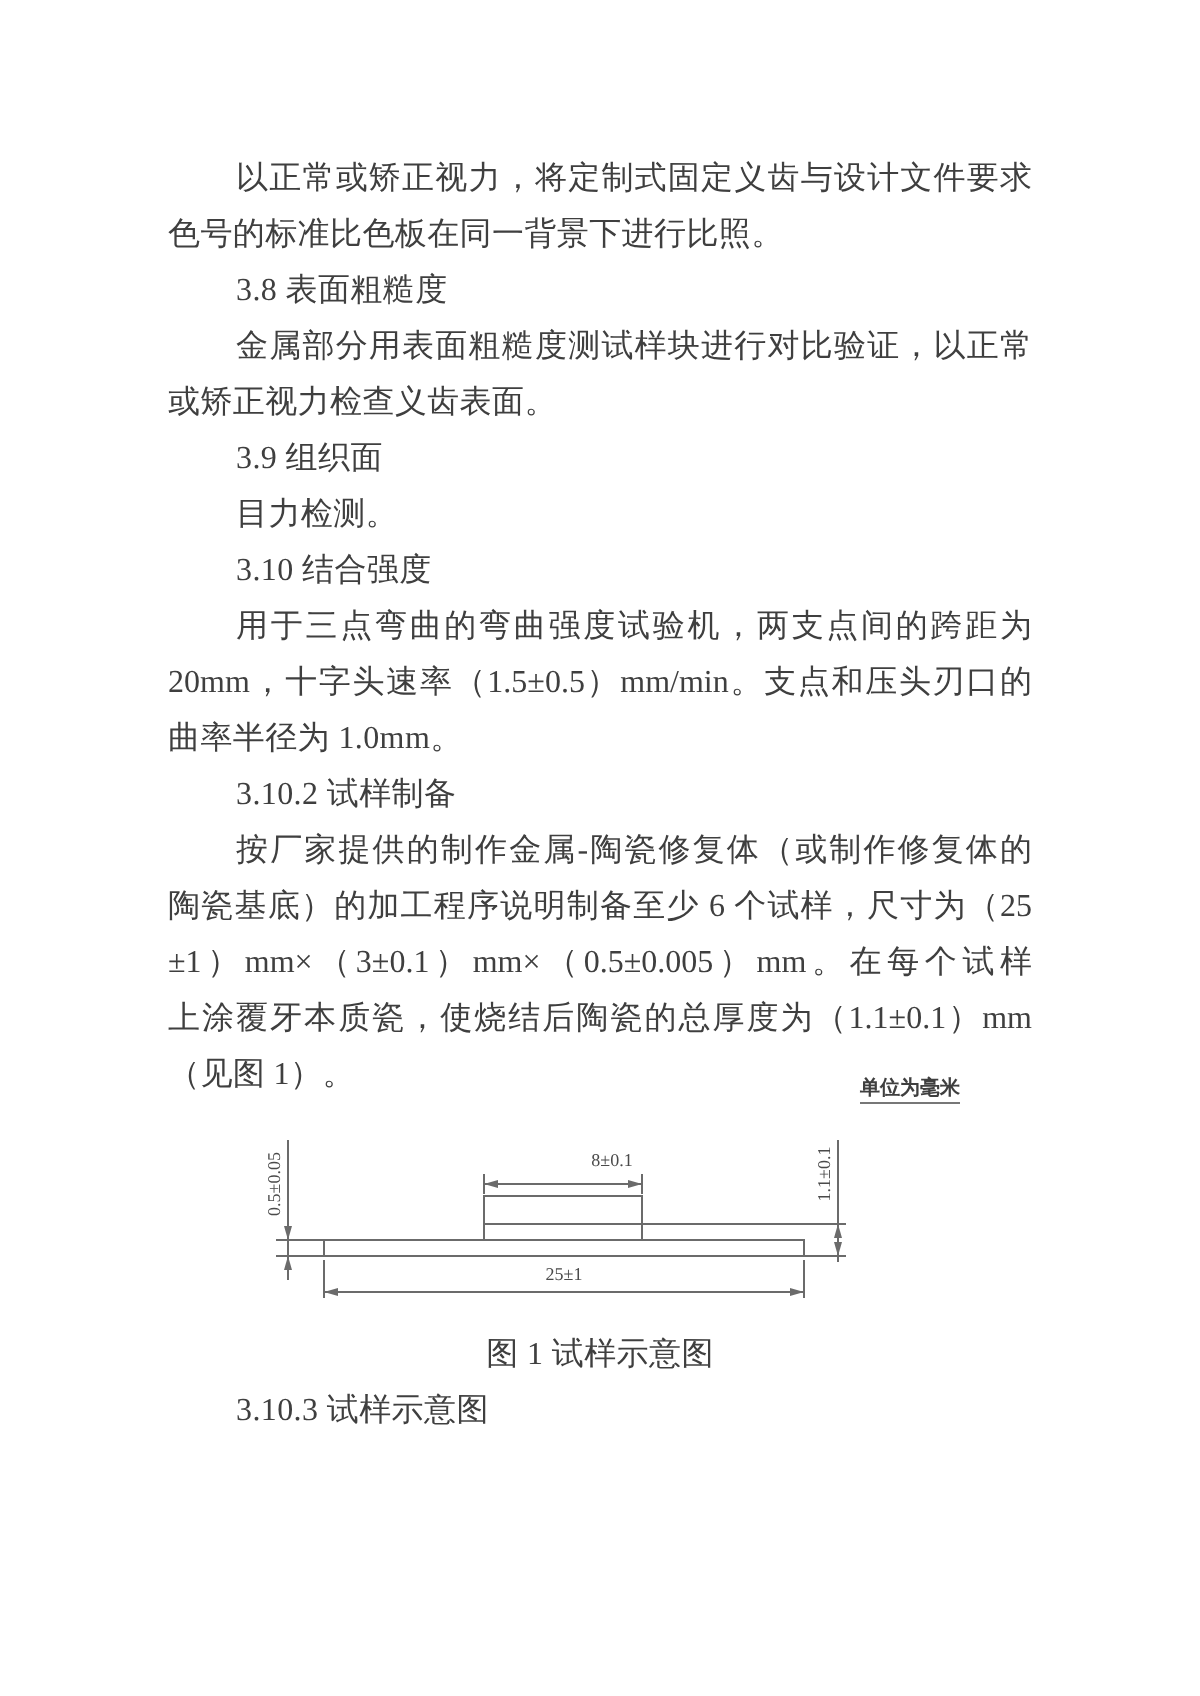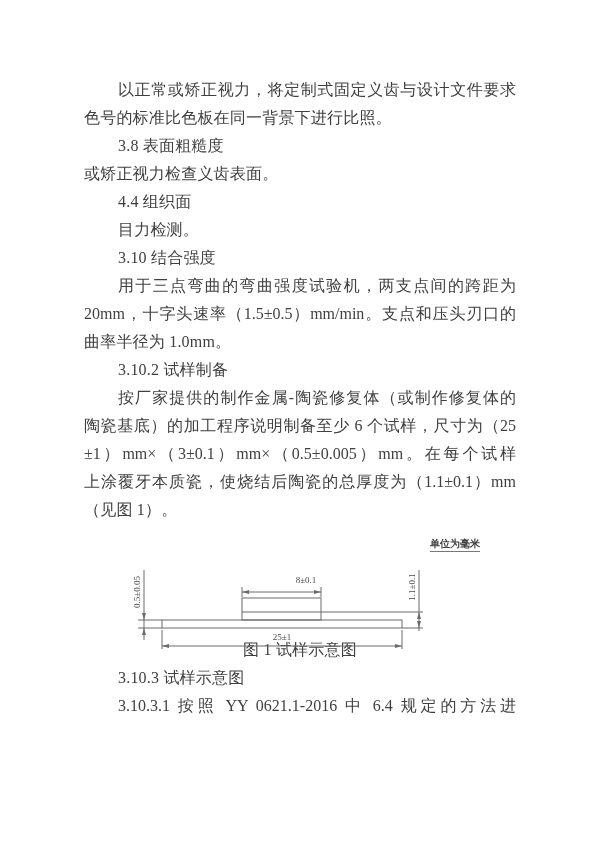--- a/index.html
+++ b/index.html
@@ -71,39 +71,39 @@
 </style>
 </head>
 <body>
 
 <div class="page">
 
   <div class="doc">
     <div class="line indent justify">以正常或矫正视力，将定制式固定义齿与设计文件要求</div>
     <div class="line">色号的标准比色板在同一背景下进行比照。</div>
     <div class="line indent">3.8 表面粗糙度</div>
+    <div class="line indent justify">金属部分用表面粗糙度测试样块进行对比验证，以正常</div>
     <div class="line">或矫正视力检查义齿表面。</div>
-    <div class="line indent">4.4 组织面</div>
+    <div class="line indent">3.9 组织面</div>
     <div class="line indent">目力检测。</div>
     <div class="line indent">3.10 结合强度</div>
     <div class="line indent justify">用于三点弯曲的弯曲强度试验机，两支点间的跨距为</div>
     <div class="line justify">20mm，十字头速率（1.5±0.5）mm/min。支点和压头刃口的</div>
     <div class="line">曲率半径为 1.0mm。</div>
     <div class="line indent">3.10.2 试样制备</div>
     <div class="line indent justify">按厂家提供的制作金属-陶瓷修复体（或制作修复体的</div>
     <div class="line justify">陶瓷基底）的加工程序说明制备至少 6 个试样，尺寸为（25</div>
     <div class="line justify">±1）mm×（3±0.1）mm×（0.5±0.005）mm。在每个试样</div>
     <div class="line justify">上涂覆牙本质瓷，使烧结后陶瓷的总厚度为（1.1±0.1）mm</div>
     <div class="line">（见图 1）。</div>
 
     <div class="fig-spacer"></div>
 
     <div class="line center">图 1 试样示意图</div>
     <div class="line indent">3.10.3 试样示意图</div>
-    <div class="line indent justify">3.10.3.1 按照 YY 0621.1-2016 中 6.4 规定的方法进</div>
   </div>
 
   <div class="figure">
     <svg width="400" height="130" viewBox="0 0 400 130" stroke="#6b6b6b" stroke-width="1" fill="none">
 
       <rect x="57" y="85" width="240" height="8"></rect>
 
       <rect x="137" y="63" width="79" height="22"></rect>
       <line x1="137" y1="77" x2="216" y2="77"></line>
 

